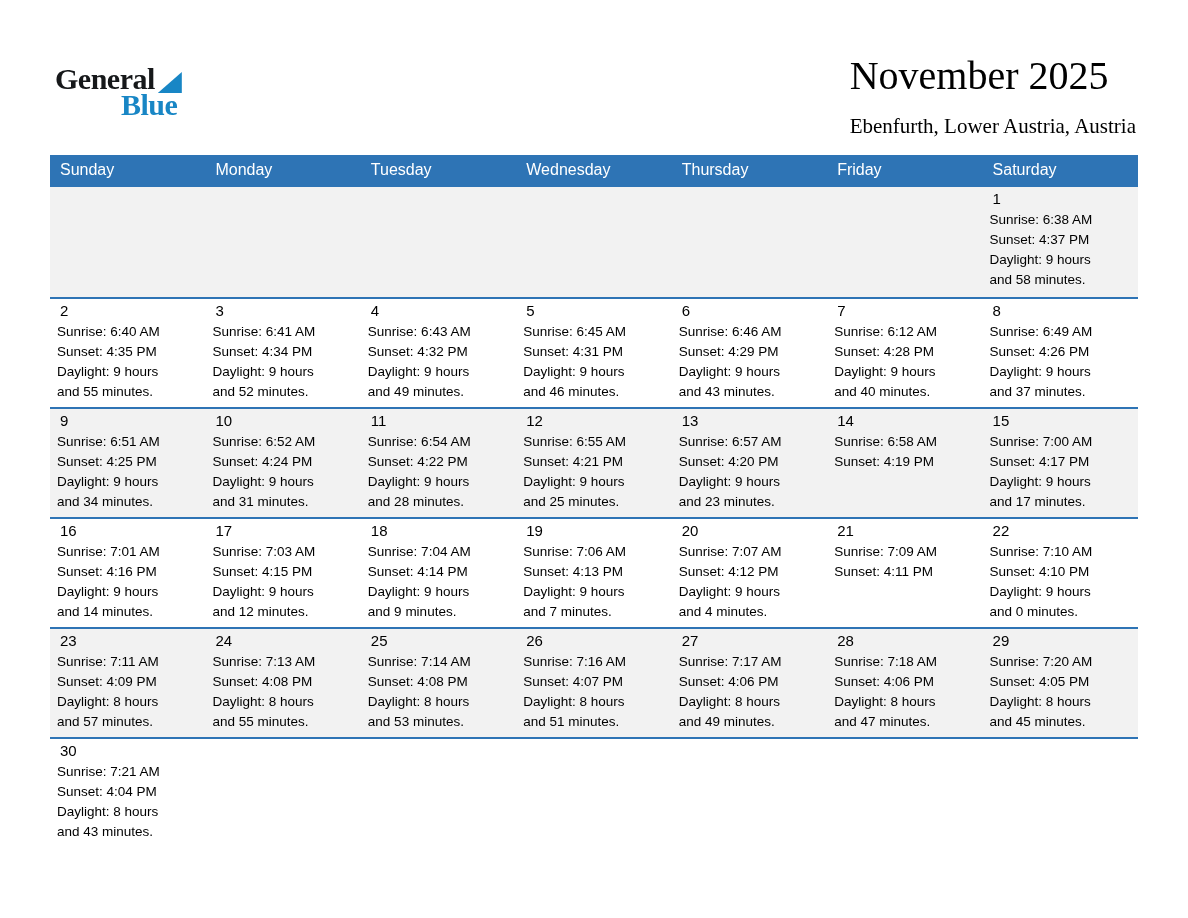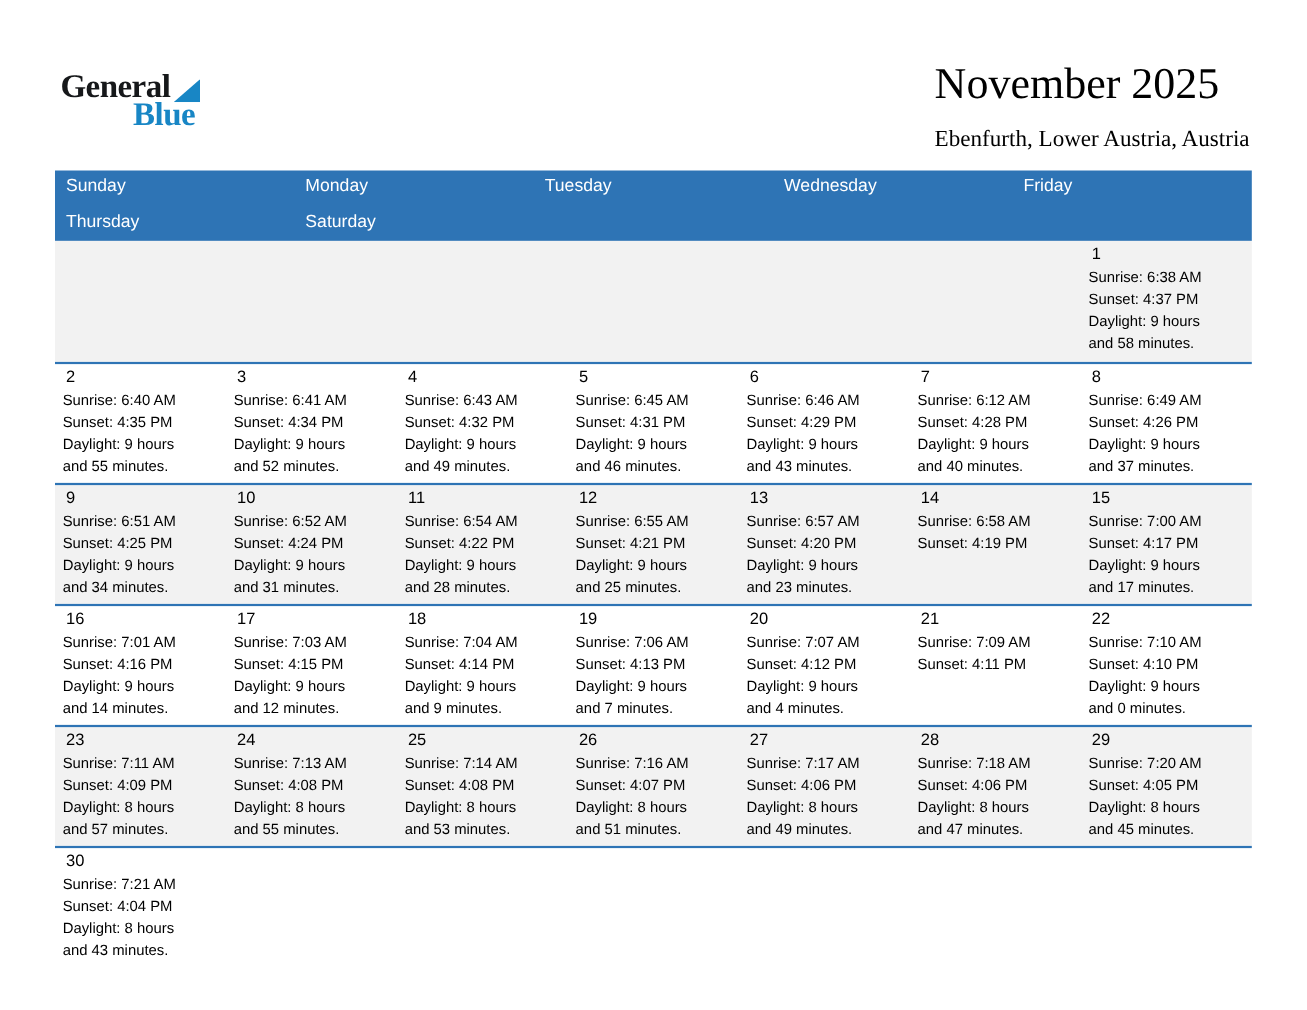--- a/index.html
+++ b/index.html
@@ -19,21 +19,21 @@
   .logo-top{display:flex;align-items:flex-end;gap:3px;}
   .logo-general{font-size:30px;font-weight:bold;color:#16181a;letter-spacing:-0.5px;}
   .logo-triangle{width:24px;height:21px;background:var(--logo-blue);clip-path:polygon(0 100%,100% 0,100% 100%);margin-bottom:1px;}
   .logo-blue-text{font-size:30px;font-weight:bold;color:var(--logo-blue);margin:-4px 12px 0 66px;letter-spacing:-0.5px;}
 
   .titles{text-align:left;padding-top:4px;}
   .title{font-size:40px;font-weight:400;margin:0;line-height:1.1;}
   .subtitle{font-size:21px;font-weight:400;margin:16px 0 0 0;}
 
   .calendar{margin:0 50px;}
-  .weekday-row{display:grid;grid-template-columns:repeat(5,1fr);background:var(--header-bar);color:#ffffff;}
+  .weekday-row{display:grid;grid-template-columns:repeat(7,1fr);background:var(--header-bar);color:#ffffff;}
   .weekday{font-size:16px;padding:6px 0 8px 10px;}
 
   .week-row{display:grid;grid-template-columns:repeat(7,1fr);height:110px;background:#ffffff;}
   .week-row:not(:first-child){border-top:2px solid var(--separator);}
   .week-row.gray{background:var(--row-alt);}
 
   .cell{padding-top:3px;overflow:hidden;}
   .day-num{font-size:15px;padding-left:10px;margin-bottom:3px;}
   .day-line{font-size:13.5px;line-height:20px;padding-left:7px;max-width:132px;}
 </style>
@@ -55,22 +55,22 @@
       <h2 class="subtitle">Ebenfurth, Lower Austria, Austria</h2>
     </div>
   </div>
 
   <div class="calendar">
     <div class="weekday-row" id="weekday-row">
         <div class="weekday">Sunday</div>
         <div class="weekday">Monday</div>
         <div class="weekday">Tuesday</div>
         <div class="weekday">Wednesday</div>
+        <div class="weekday">Thursday</div>
         <div class="weekday">Friday</div>
-        <div class="weekday">Thursday</div>
         <div class="weekday">Saturday</div>
       </div>
     <div id="weeks">
         <div class="week-row gray">
           <div class="cell"></div>
           <div class="cell"></div>
           <div class="cell"></div>
           <div class="cell"></div>
           <div class="cell"></div>
           <div class="cell"></div>

